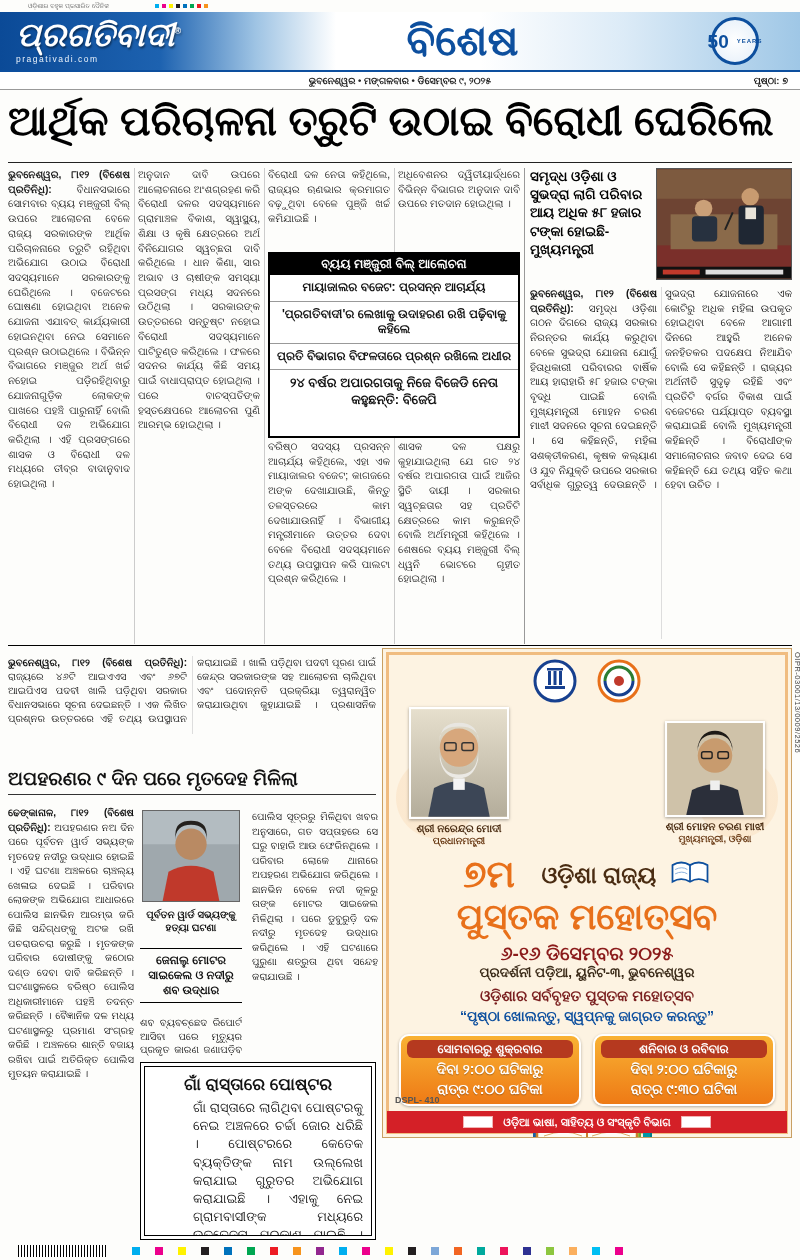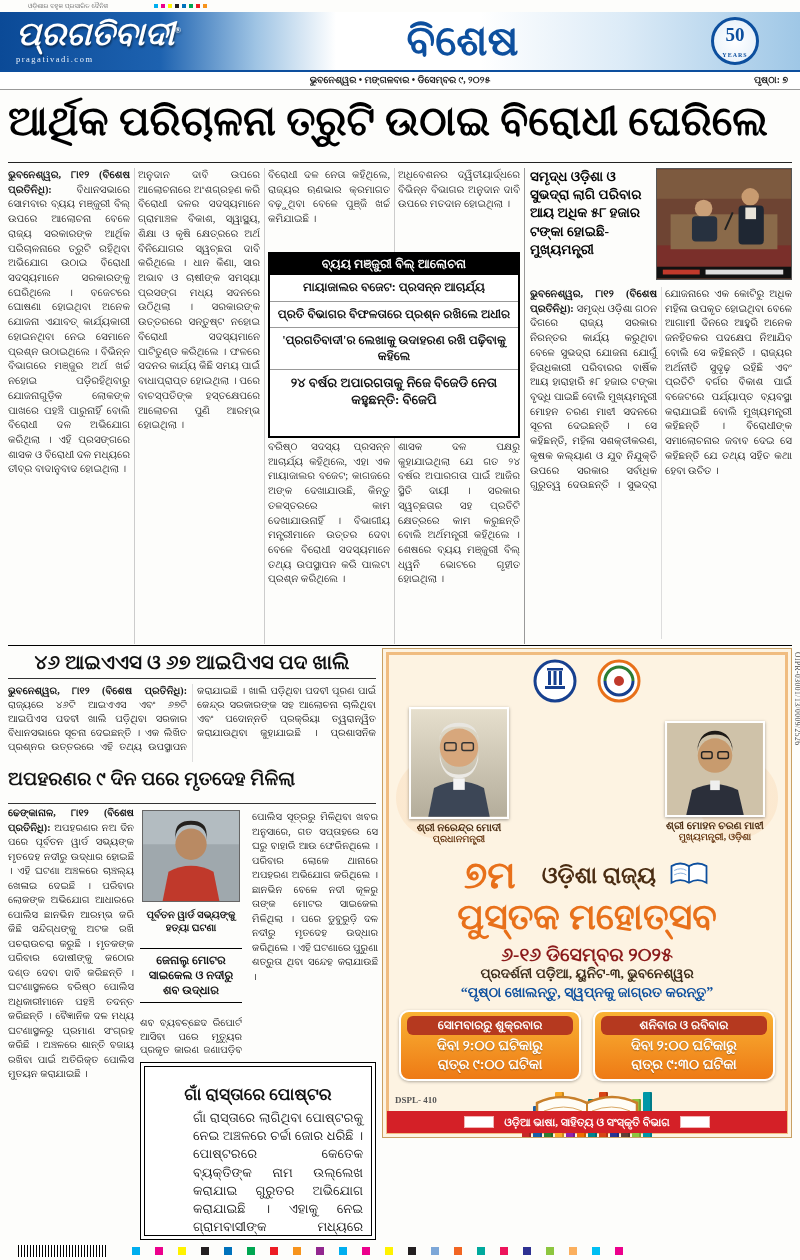--- a/index.html
+++ b/index.html
@@ -1,35 +1,35 @@
 <!DOCTYPE html>
 <html><head>
 <meta charset="utf-8">
 <style>
   *{margin:0;padding:0;box-sizing:border-box;}
   body{background:#d9d9d9;font-family:"Liberation Sans","DejaVu Sans",sans-serif;}
-  .page{position:relative;width:800px;height:1260px;margin:0 auto;background:#fdfdfb;color:#111;overflow:hidden;font-family:Liberation Serif, serif;}
+  .page{position:relative;width:800px;height:1260px;margin:0 auto;background:#fdfdfb;color:#111;overflow:hidden;}
 
   
   .top-strip{position:absolute;top:0;left:0;right:0;height:12px;display:flex;align-items:center;padding:0 28px;}
   .top-note{font-size:6.5px;color:#666;}
   .top-marks{display:flex;gap:3px;margin-left:46px;}
   .top-marks .regdot{width:4px;height:4px;}
 
   
   .masthead{position:absolute;top:12px;left:0;right:0;height:58px;display:flex;align-items:center;
     background:linear-gradient(90deg,#0b4a97 0%,#1d62b0 20%,#9fc4e4 32%,#ffffff 42%,#ffffff 60%,#dcebf7 78%,#9fc7e6 100%);}
   .logo-block{width:255px;padding-left:16px;color:#fff;}
   .logo-text{font-size:33px;font-weight:bold;font-style:italic;line-height:1;text-shadow:1px 2px 2px rgba(0,0,0,.45);}
   .reg{font-size:9px;vertical-align:super;font-style:normal;}
   .logo-site{font-size:8.5px;letter-spacing:1.5px;margin-top:3px;color:#eaf2fb;}
   .section-title{flex:1;text-align:center;font-size:42px;font-weight:800;color:#0d4f9e;line-height:1;}
   .anniv{width:130px;display:flex;justify-content:center;}
   .anniv-circle{width:48px;height:48px;border-radius:50%;border:3px solid #0d4f9e;background:radial-gradient(#ffffff,#e3eef9);
-    display:flex;flex-direction:column;align-items:center;justify-content:center;color:#0d4f9e;gap:8px;}
+    display:flex;flex-direction:row;align-items:center;justify-content:center;color:#0d4f9e;gap:8px;}
   .anniv-num{font-size:19px;font-weight:800;line-height:1;}
   .anniv-years{font-size:6px;font-weight:bold;letter-spacing:1px;}
 
   
   .dateline{position:absolute;top:70px;left:0;right:0;height:20px;border-top:2px solid #0d4f9e;border-bottom:1px solid #999;
     display:flex;align-items:center;justify-content:center;font-size:9.5px;font-weight:bold;color:#222;background:#fff;}
   .page-num{position:absolute;right:12px;}
 
   
   .main-headline{position:absolute;top:96px;left:8px;width:784px;font-size:41px;font-weight:800;color:#000;line-height:1.25;}
@@ -63,33 +63,33 @@
 
   .hrule1{position:absolute;left:8px;top:645px;width:784px;border-top:1.5px solid #000;}
 
   
   .ias-story{position:absolute;left:8px;top:651px;width:368px;height:112px;overflow:hidden;}
   .ias-story h2{font-size:20px;font-weight:800;text-align:center;padding-bottom:4px;border-bottom:1px solid #333;}
   .ias-body{margin-top:5px;column-count:2;column-gap:10px;column-rule:1px solid #ddd;font-size:10px;line-height:1.4;text-align:justify;height:78px;overflow:hidden;}
 
   
   .murder-story{position:absolute;left:8px;top:768px;width:368px;height:472px;}
-  .murder-story h2{font-size:19px;font-weight:800;border-bottom:1px solid #333;padding-bottom:13px;}
+  .murder-story h2{font-size:19px;font-weight:800;border-bottom:1px solid #333;padding-bottom:4px;}
   .m-colA{position:absolute;left:0;top:38px;width:126px;height:434px;overflow:hidden;font-size:10px;line-height:1.45;text-align:justify;}
   .m-photo{position:absolute;left:134px;top:42px;width:98px;height:92px;border:1px solid #666;background:#a8b0b4;}
   .m-photo svg{display:block;width:100%;height:100%;}
   .m-caption{position:absolute;left:132px;top:140px;width:102px;font-size:10px;font-weight:bold;text-align:center;line-height:1.3;}
   .m-subhead{position:absolute;left:132px;top:180px;width:102px;font-size:11.5px;font-weight:800;text-align:center;line-height:1.3;
     border-top:1.5px solid #000;border-bottom:1.5px solid #000;padding:4px 2px;}
   .m-colB{position:absolute;left:132px;top:248px;width:102px;height:42px;overflow:hidden;font-size:10px;line-height:1.35;text-align:justify;}
   .m-colC{position:absolute;left:244px;top:42px;width:126px;height:248px;overflow:hidden;font-size:10px;line-height:1.45;text-align:justify;}
 
   
   .poster-box{position:absolute;left:140px;top:1062px;width:236px;height:178px;border:1px solid #000;padding:3px;background:#fff;}
-  .poster-inner{border:1px solid #000;height:100%;padding:18px 8px;overflow:hidden;}
+  .poster-inner{border:1px solid #000;height:100%;padding:8px 8px;overflow:hidden;}
   .poster-inner h3{font-size:17px;font-weight:800;text-align:center;margin-bottom:4px;}
   .poster-inner p{font-size:13px;line-height:1.4;text-align:justify;margin-left:40px;}
 
   
   .advert{position:absolute;left:382px;top:648px;width:410px;height:490px;background:#fdf3e2;border:1px solid #c89f62;overflow:hidden;}
   .ad-frame{position:absolute;inset:3px;border:3px solid #f0bc80;pointer-events:none;
     background:radial-gradient(circle at 12% 30%,rgba(240,160,80,.12) 0 40px,transparent 41px),
                radial-gradient(circle at 88% 30%,rgba(240,160,80,.12) 0 40px,transparent 41px);}
   .ad-inner{position:relative;padding:10px 14px 30px;text-align:center;}
   .ad-logos{display:flex;justify-content:center;gap:20px;height:46px;}
@@ -194,22 +194,22 @@
       <div class="gap"></div>
       <p class="bottom">ଶାସକ ଦଳ ପକ୍ଷରୁ କୁହାଯାଇଥିଲା ଯେ ଗତ ୨୪ ବର୍ଷର ଅପାରଗତା ପାଇଁ ଆଜିର ସ୍ଥିତି ଦାୟୀ । ସରକାର ସ୍ୱଚ୍ଛତାର ସହ ପ୍ରତିଟି କ୍ଷେତ୍ରରେ କାମ କରୁଛନ୍ତି ବୋଲି ଅର୍ଥମନ୍ତ୍ରୀ କହିଥିଲେ । ଶେଷରେ ବ୍ୟୟ ମଞ୍ଜୁରୀ ବିଲ୍ ଧ୍ୱନି ଭୋଟରେ ଗୃହୀତ ହୋଇଥିଲା ।</p>
     </div>
     <div class="vline v1"></div>
     <div class="vline v2"></div>
     <div class="vline v3"></div>
 
     <div class="inset-box">
       <div class="inset-bar">ବ୍ୟୟ ମଞ୍ଜୁରୀ ବିଲ୍ ଆଲୋଚନା</div>
       <div class="inset-item">ମାୟାଜାଲର ବଜେଟ: ପ୍ରସନ୍ନ ଆଚାର୍ଯ୍ୟ</div>
+      <div class="inset-item">'ପ୍ରଗତିବାଦୀ'ର ଲେଖାକୁ ଉଦାହରଣ ରଖି ପଢ଼ିବାକୁ କହିଲେ</div>
       <div class="inset-item">ପ୍ରତି ବିଭାଗର ବିଫଳତାରେ ପ୍ରଶ୍ନ ରଖିଲେ ଅଧୀର</div>
-      <div class="inset-item">'ପ୍ରଗତିବାଦୀ'ର ଲେଖାକୁ ଉଦାହରଣ ରଖି ପଢ଼ିବାକୁ କହିଲେ</div>
       <div class="inset-item last">୨୪ ବର୍ଷର ଅପାରଗତାକୁ ନିଜେ ବିଜେଡି ନେତା କହୁଛନ୍ତି: ବିଜେପି</div>
     </div>
   </div>
   <div class="vsep"></div>
 
   <div class="cm-story">
     <div class="cm-head">
       <h2 class="cm-headline">ସମୃଦ୍ଧ ଓଡ଼ିଶା ଓ ସୁଭଦ୍ରା ଲାଗି ପରିବାର ଆୟ ଅଧିକ ୫୮ ହଜାର ଟଙ୍କା ହୋଇଛି-ମୁଖ୍ୟମନ୍ତ୍ରୀ</h2>
       <div class="cm-photo">
         <svg viewBox="0 0 138 112">
@@ -230,21 +230,20 @@
       </div>
     </div>
     <div class="cm-body">
       <p><b class="byline">ଭୁବନେଶ୍ୱର, ୮ା୧୨ (ବିଶେଷ ପ୍ରତିନିଧି):</b> <span>ସମୃଦ୍ଧ ଓଡ଼ିଶା ଗଠନ ଦିଗରେ ରାଜ୍ୟ ସରକାର ନିରନ୍ତର କାର୍ଯ୍ୟ କରୁଥିବା ବେଳେ ସୁଭଦ୍ରା ଯୋଜନା ଯୋଗୁଁ ହିତାଧିକାରୀ ପରିବାରର ବାର୍ଷିକ ଆୟ ହାରାହାରି ୫୮ ହଜାର ଟଙ୍କା ବୃଦ୍ଧି ପାଇଛି ବୋଲି ମୁଖ୍ୟମନ୍ତ୍ରୀ ମୋହନ ଚରଣ ମାଝୀ ସଦନରେ ସୂଚନା ଦେଇଛନ୍ତି । ସେ କହିଛନ୍ତି, ମହିଳା ସଶକ୍ତୀକରଣ, କୃଷକ କଲ୍ୟାଣ ଓ ଯୁବ ନିଯୁକ୍ତି ଉପରେ ସରକାର ସର୍ବାଧିକ ଗୁରୁତ୍ୱ ଦେଉଛନ୍ତି । ସୁଭଦ୍ରା ଯୋଜନାରେ ଏକ କୋଟିରୁ ଅଧିକ ମହିଳା ଉପକୃତ ହୋଇଥିବା ବେଳେ ଆଗାମୀ ଦିନରେ ଆହୁରି ଅନେକ ଜନହିତକର ପଦକ୍ଷେପ ନିଆଯିବ ବୋଲି ସେ କହିଛନ୍ତି । ରାଜ୍ୟର ଅର୍ଥନୀତି ସୁଦୃଢ଼ ରହିଛି ଏବଂ ପ୍ରତିଟି ବର୍ଗର ବିକାଶ ପାଇଁ ବଜେଟରେ ପର୍ଯ୍ୟାପ୍ତ ବ୍ୟବସ୍ଥା କରାଯାଇଛି ବୋଲି ମୁଖ୍ୟମନ୍ତ୍ରୀ କହିଛନ୍ତି । ବିରୋଧୀଙ୍କ ସମାଲୋଚନାର ଜବାବ ଦେଇ ସେ କହିଛନ୍ତି ଯେ ତଥ୍ୟ ସହିତ କଥା ହେବା ଉଚିତ ।</span></p>
     </div>
   </div>
 
   <div class="hrule1"></div>
 
   <div class="ias-story">
-    <h2>୪୬ ଆଇଏଏସ ଓ ୬୭ ଆଇପିଏସ ପଦ ଖାଲି</h2>
     <div class="ias-body">
       <p><b class="byline">ଭୁବନେଶ୍ୱର, ୮ା୧୨ (ବିଶେଷ ପ୍ରତିନିଧି):</b> <span>ରାଜ୍ୟରେ ୪୬ଟି ଆଇଏଏସ ଏବଂ ୬୭ଟି ଆଇପିଏସ ପଦବୀ ଖାଲି ପଡ଼ିଥିବା ସରକାର ବିଧାନସଭାରେ ସୂଚନା ଦେଇଛନ୍ତି । ଏକ ଲିଖିତ ପ୍ରଶ୍ନର ଉତ୍ତରରେ ଏହି ତଥ୍ୟ ଉପସ୍ଥାପନ କରାଯାଇଛି । ଖାଲି ପଡ଼ିଥିବା ପଦବୀ ପୂରଣ ପାଇଁ କେନ୍ଦ୍ର ସରକାରଙ୍କ ସହ ଆଲୋଚନା ଚାଲିଥିବା ଏବଂ ପଦୋନ୍ନତି ପ୍ରକ୍ରିୟା ତ୍ୱରାନ୍ୱିତ କରାଯାଉଥିବା କୁହାଯାଇଛି । ପ୍ରଶାସନିକ କାର୍ଯ୍ୟରେ ଏହାର ପ୍ରଭାବ ନପଡ଼ିବା ପାଇଁ ଅତିରିକ୍ତ ଦାୟିତ୍ୱ ଦିଆଯାଇଛି ।</span></p>
     </div>
   </div>
 
   <div class="murder-story">
     <h2>ଅପହରଣର ୯ ଦିନ ପରେ ମୃତଦେହ ମିଳିଲା</h2>
     <div class="m-colA">
       <p><b class="byline">ଢେଙ୍କାନାଳ, ୮ା୧୨ (ବିଶେଷ ପ୍ରତିନିଧି):</b> <span>ଅପହରଣର ନଅ ଦିନ ପରେ ପୂର୍ବତନ ୱାର୍ଡ ସଭ୍ୟଙ୍କ ମୃତଦେହ ନଦୀରୁ ଉଦ୍ଧାର ହୋଇଛି । ଏହି ଘଟଣା ଅଞ୍ଚଳରେ ଚାଞ୍ଚଲ୍ୟ ଖେଳାଇ ଦେଇଛି । ପରିବାର ଲୋକଙ୍କ ଅଭିଯୋଗ ଆଧାରରେ ପୋଲିସ ଛାନଭିନ ଆରମ୍ଭ କରି କିଛି ସନ୍ଦିଗ୍ଧଙ୍କୁ ଅଟକ ରଖି ପଚରାଉଚରା କରୁଛି । ମୃତକଙ୍କ ପରିବାର ଦୋଷୀଙ୍କୁ କଠୋର ଦଣ୍ଡ ଦେବା ଦାବି କରିଛନ୍ତି । ଘଟଣାସ୍ଥଳରେ ବରିଷ୍ଠ ପୋଲିସ ଅଧିକାରୀମାନେ ପହଞ୍ଚି ତଦନ୍ତ କରିଛନ୍ତି । ବୈଜ୍ଞାନିକ ଦଳ ମଧ୍ୟ ଘଟଣାସ୍ଥଳରୁ ପ୍ରମାଣ ସଂଗ୍ରହ କରିଛି । ଅଞ୍ଚଳରେ ଶାନ୍ତି ବଜାୟ ରଖିବା ପାଇଁ ଅତିରିକ୍ତ ପୋଲିସ ମୁତୟନ କରାଯାଇଛି ।</span></p>
     </div>
@@ -355,20 +354,21 @@
                 <line x1="23" y1="7" x2="23" y2="26" stroke="#0d4f9e" stroke-width="2"></line>
                 <path d="M6 12 Q14 8 20 12 M6 17 Q14 13 20 17" stroke="#7aa6d8" fill="none"></path>
               </svg>
           </span>
         </div>
         <div class="t2">ପୁସ୍ତକ ମହୋତ୍ସବ</div>
       </div>
 
       <div class="ad-dates">୬-୧୬ ଡିସେମ୍ବର ୨୦୨୫</div>
       <div class="ad-venue">ପ୍ରଦର୍ଶନୀ ପଡ଼ିଆ, ୟୁନିଟ-୩, ଭୁବନେଶ୍ୱର</div>
+      <div class="ad-tag1">ଓଡ଼ିଶାର ସର୍ବବୃହତ ପୁସ୍ତକ ମହୋତ୍ସବ</div>
       <div class="ad-tag2">“ପୃଷ୍ଠା ଖୋଲନ୍ତୁ, ସ୍ୱପ୍ନକୁ ଜାଗ୍ରତ କରନ୍ତୁ”</div>
 
       <div class="tboxes">
         <div class="tbox">
           <div class="tb-title">ସୋମବାରରୁ ଶୁକ୍ରବାର</div>
           <div class="tb-line">ଦିବା ୨:୦୦ ଘଟିକାରୁ</div>
           <div class="tb-line">ରାତ୍ର ୯:୦୦ ଘଟିକା</div>
         </div>
         <div class="tbox">
           <div class="tb-title">ଶନିବାର ଓ ରବିବାର</div>

